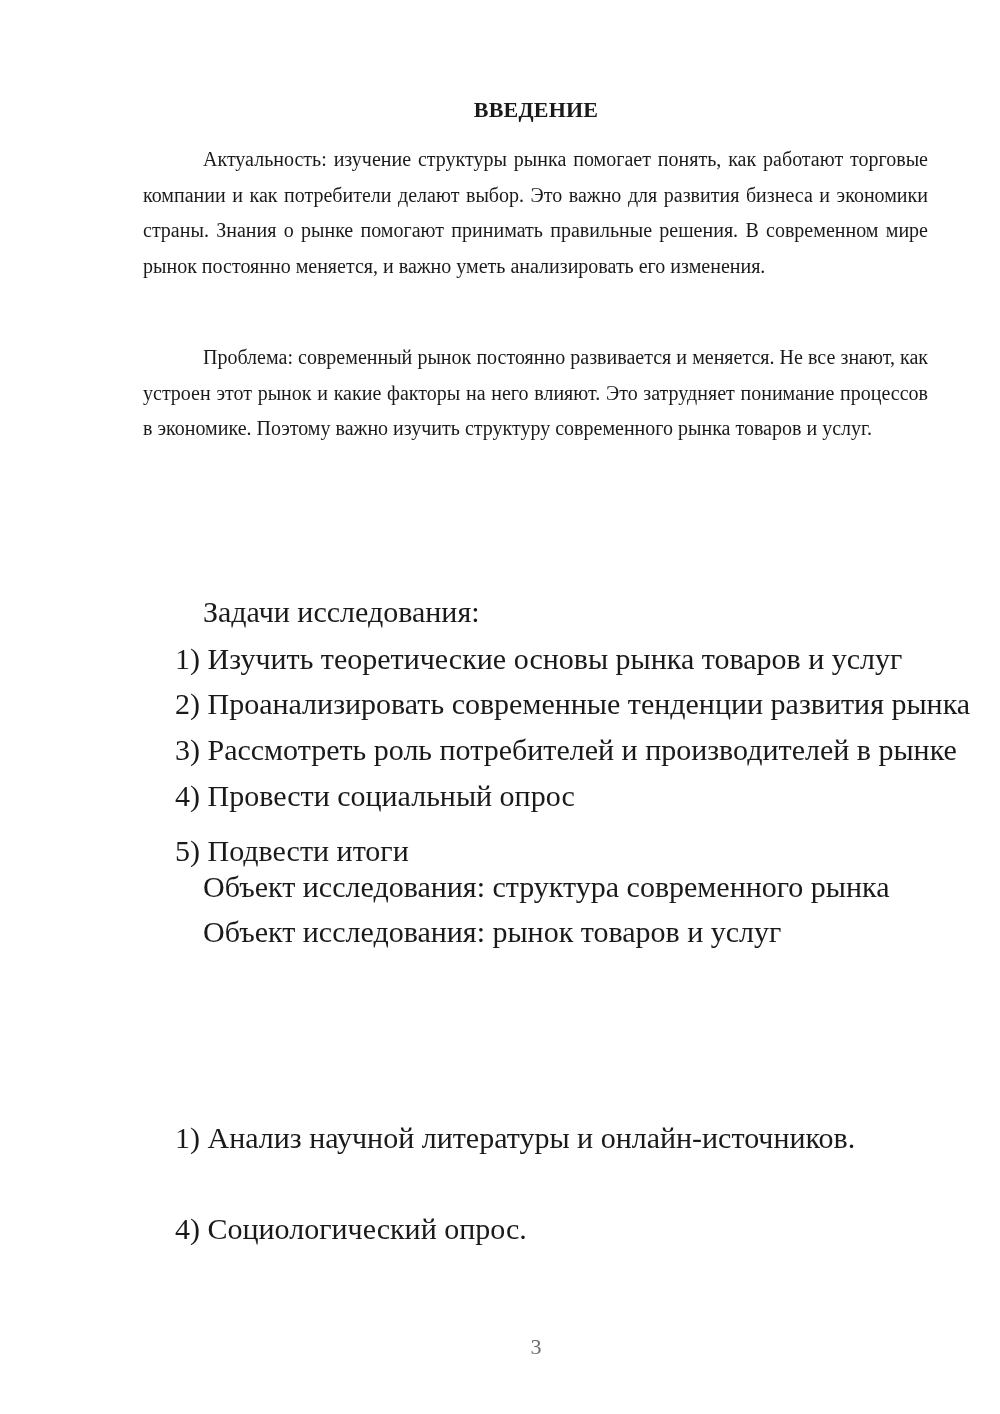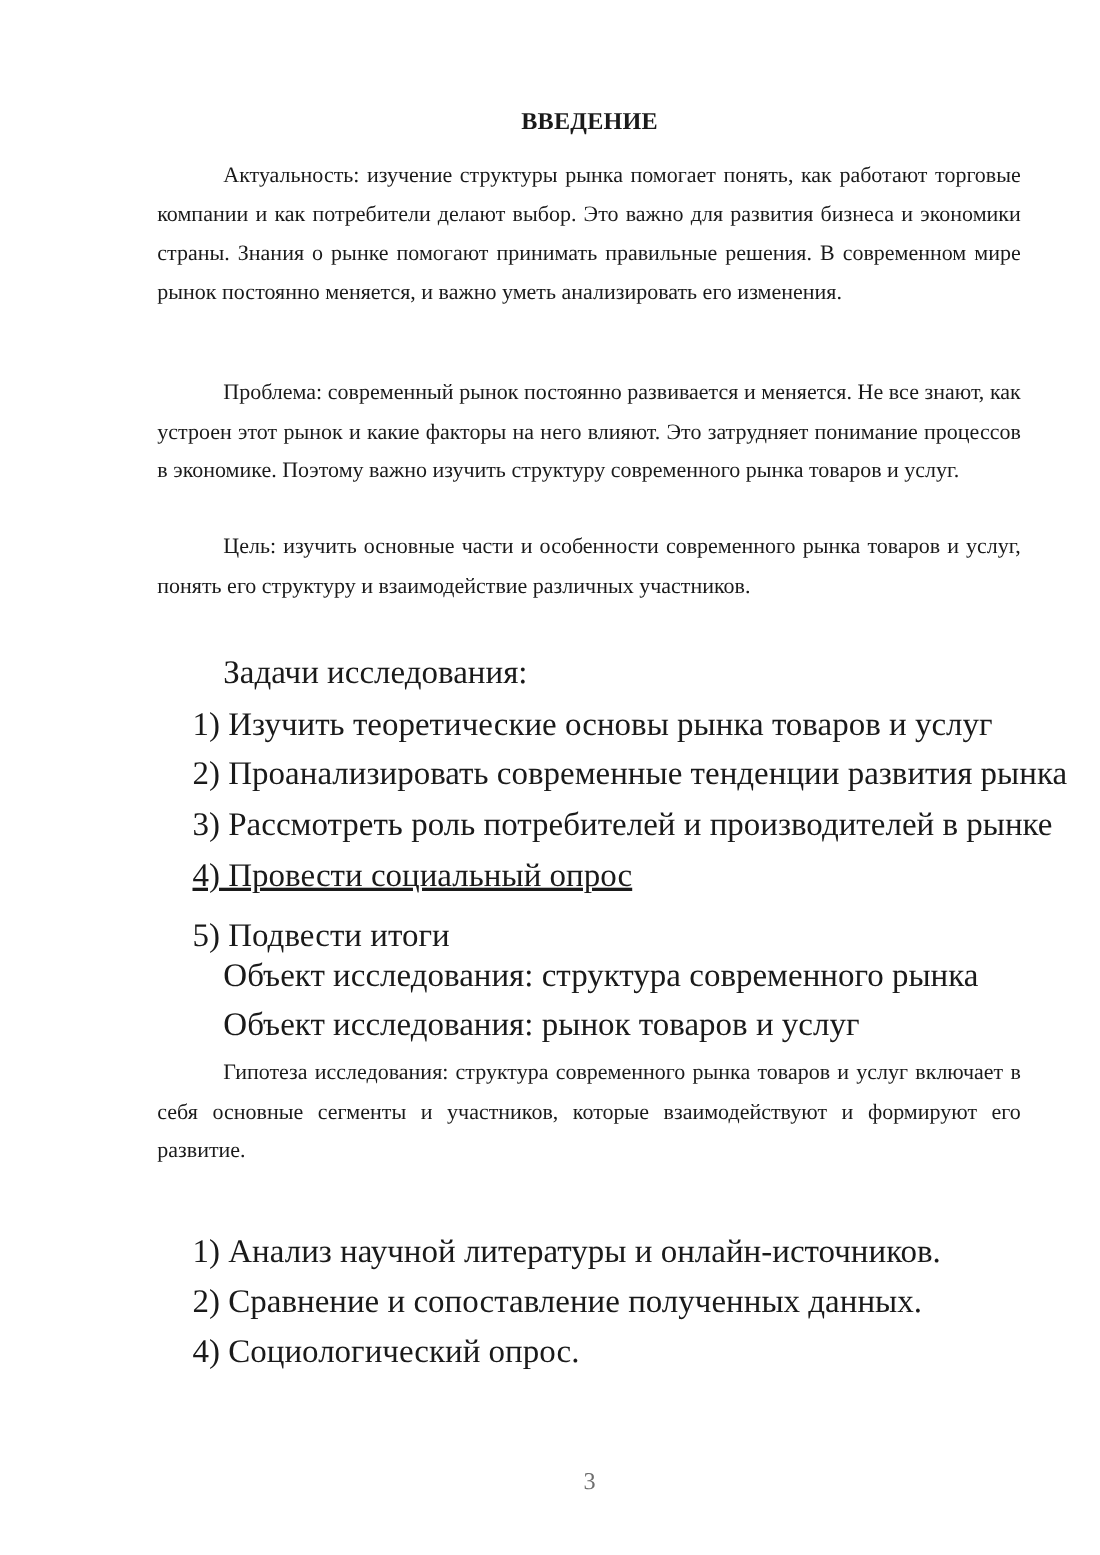--- a/index.html
+++ b/index.html
@@ -66,36 +66,33 @@
 <body>
 
 <div class="page">
 
   <div class="title">ВВЕДЕНИЕ</div>
 
   <p class="para" style="top:142px;">Актуальность: изучение структуры рынка помогает понять, как работают торговые компании и как потребители делают выбор. Это важно для развития бизнеса и экономики страны. Знания о рынке помогают принимать правильные решения. В современном мире рынок постоянно меняется, и важно уметь анализировать его изменения.</p>
 
   <p class="para" style="top:340px;">Проблема: современный рынок постоянно развивается и меняется. Не все знают, как устроен этот рынок и какие факторы на него влияют. Это затрудняет понимание процессов в экономике. Поэтому важно изучить структуру современного рынка товаров и услуг.</p>
 
-  <p class="para" style="top:480px;">Цель: изучить основные части и особенности современного рынка товаров и услуг, понять его структуру и взаимодействие различных участников.</p>
 
   <p class="line indent" style="top:598px;">Задачи исследования:</p>
 
   <p class="line list" style="top:645px;">1) Изучить теоретические основы рынка товаров и услуг</p>
   <p class="line list" style="top:690px;">2) Проанализировать современные тенденции развития рынка</p>
   <p class="line list" style="top:736px;">3) Рассмотреть роль потребителей и производителей в рынке</p>
-  <p class="line list" style="top:782px;text-decoration:underline;">4) Провести социальный опрос</p>
+  <p class="line list" style="top:782px;">4) Провести социальный опрос</p>
   <p class="line list" style="top:837px;">5) Подвести итоги</p>
 
   <p class="line indent" style="top:873px;">Объект исследования: структура современного рынка</p>
 
   <p class="line indent" style="top:918px;">Объект исследования: рынок товаров и услуг</p>
 
-  <p class="para" style="top:958px;">Гипотеза исследования: структура современного рынка товаров и услуг включает в себя основные сегменты и участников, которые взаимодействуют и формируют его развитие.</p>
 
 
   <p class="line list" style="top:1124px;">1) Анализ научной литературы и онлайн-источников.</p>
-  <p class="line list" style="top:1170px;">2) Сравнение и сопоставление полученных данных.</p>
   <p class="line list" style="top:1215px;">4) Социологический опрос.</p>
 
   <div class="page-number">3</div>
 
 </div>
 
 </body></html>

